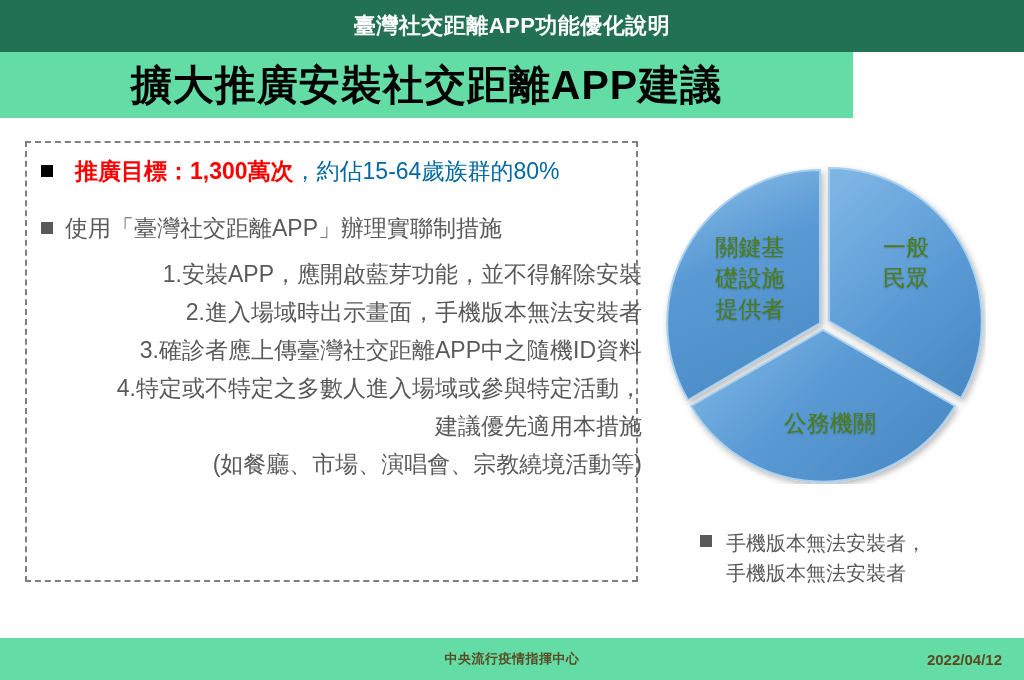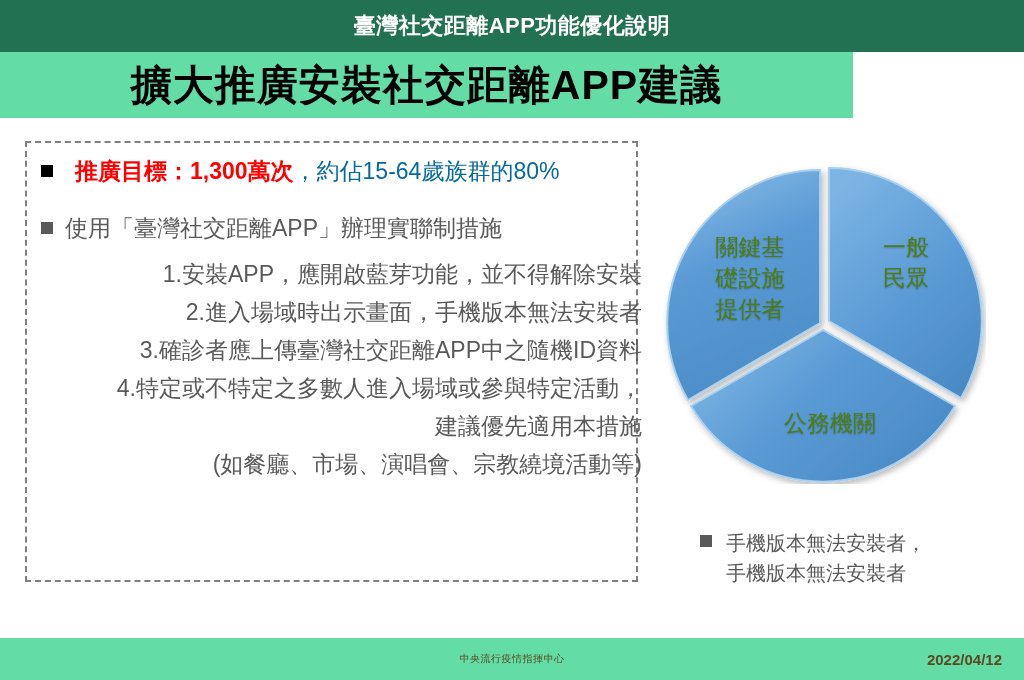--- a/index.html
+++ b/index.html
@@ -165,22 +165,22 @@
     width: 1024px; height: 42px;
     background: #63dca6;
   }
   .footer .org {
     position: absolute;
     left: 0; top: 0;
     width: 1024px; height: 42px;
     display: flex;
     align-items: center;
     justify-content: center;
-    font-size: 10px;
-    font-weight: normal;
+    font-size: 13px;
+    font-weight: bold;
     color: #5a4a21;
     letter-spacing: 0.5px;
   }
   .footer .date {
     position: absolute;
     right: 22px; top: 0;
     height: 42px;
     display: flex;
     align-items: center;
     font-size: 15px;

